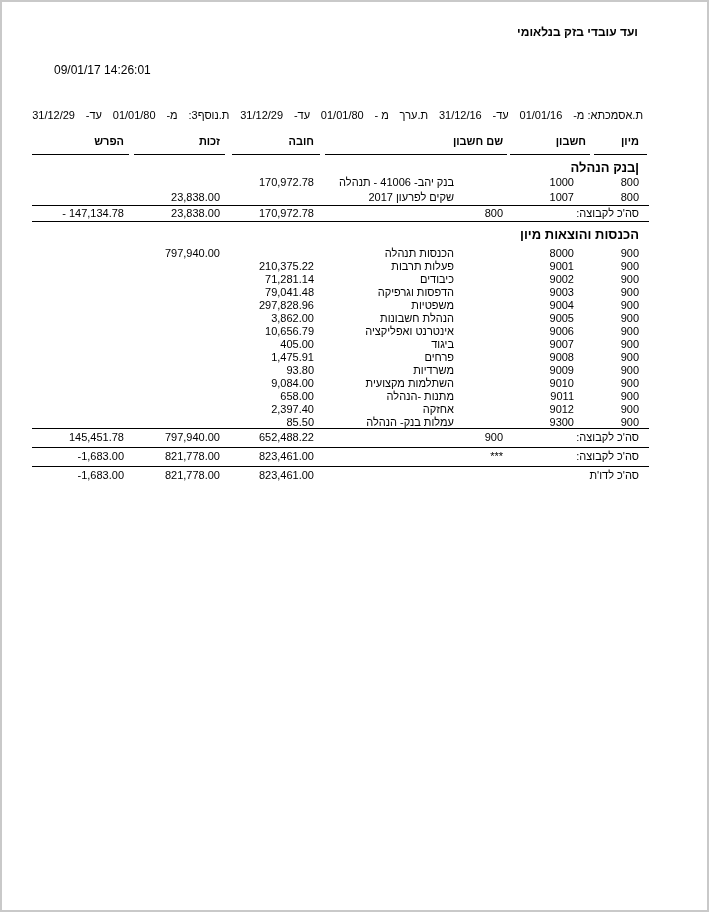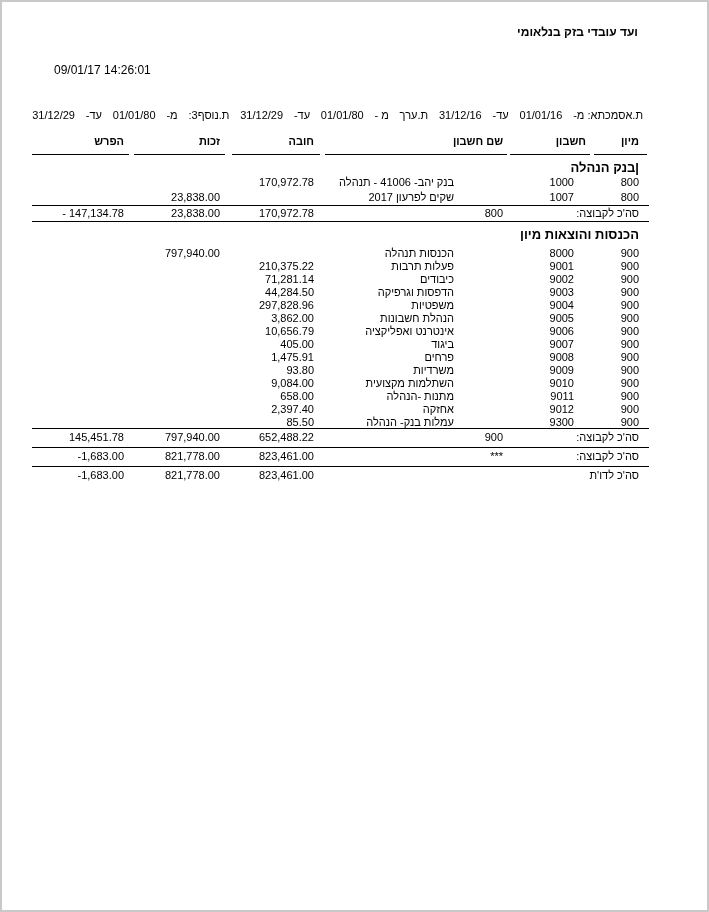--- a/index.html
+++ b/index.html
@@ -128,21 +128,21 @@
   <div class="row">
     <span class="cell c-mion num" style="top:271px">900</span>
     <span class="cell c-acct num" style="top:271px">9002</span>
     <span class="cell c-name" style="top:271px">כיבודים</span>
     <span class="cell c-debit num" style="top:271px">71,281.14</span>
   </div>
   <div class="row">
     <span class="cell c-mion num" style="top:284px">900</span>
     <span class="cell c-acct num" style="top:284px">9003</span>
     <span class="cell c-name" style="top:284px">הדפסות וגרפיקה</span>
-    <span class="cell c-debit num" style="top:284px">44,284.50</span>
+    <span class="cell c-debit num" style="top:284px">79,041.48</span>
   </div>
   <div class="row">
     <span class="cell c-mion num" style="top:297px">900</span>
     <span class="cell c-acct num" style="top:297px">9004</span>
     <span class="cell c-name" style="top:297px">משפטיות</span>
     <span class="cell c-debit num" style="top:297px">297,828.96</span>
   </div>
   <div class="row">
     <span class="cell c-mion num" style="top:310px">900</span>
     <span class="cell c-acct num" style="top:310px">9005</span>

